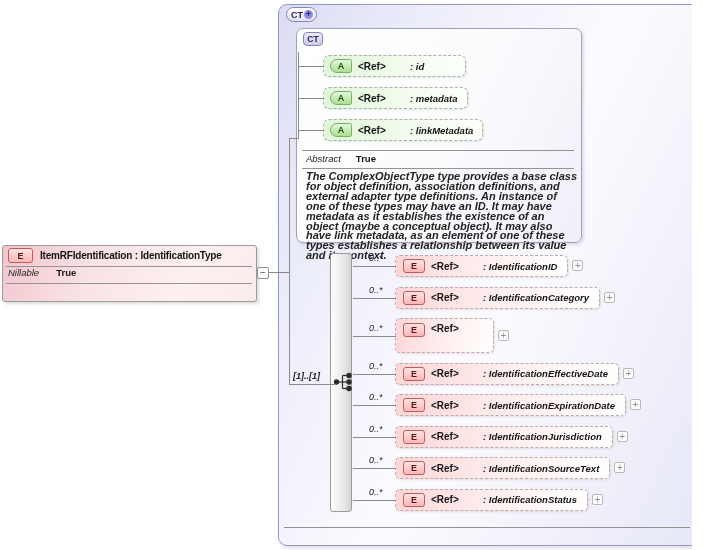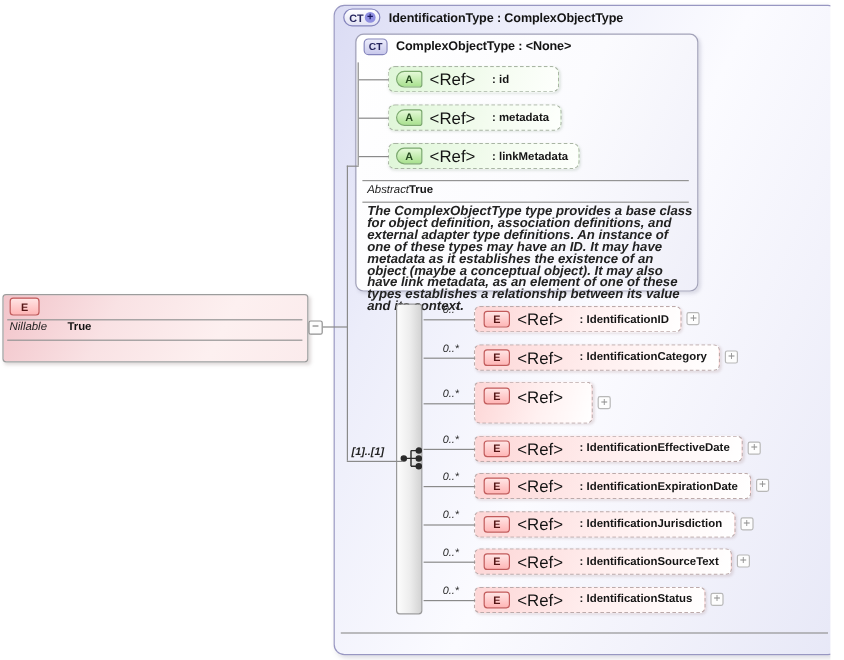--- a/index.html
+++ b/index.html
@@ -54,37 +54,37 @@
   .el-rows{position:absolute;left:395px;top:255px;display:flex;flex-direction:column;gap:9.5px;align-items:flex-start;}
   .el-row{position:relative;display:flex;align-items:center;min-height:22px;width:max-content;
     padding:0 10px 0 7px;border:1px dashed #bcaaaa;border-radius:5px;
     background:linear-gradient(105deg,#fdd6d6 0%,#fff0f0 55%,#ffffff 100%);
     box-shadow:1px 1px 2px rgba(150,110,110,.18);}
   .el-row .stub{position:absolute;left:-43px;top:50%;width:43px;height:0;border-top:1px solid #8a8a8a;}
   .el-row .card{position:absolute;left:-27px;top:50%;margin-top:-13px;font-size:9px;font-style:italic;color:#222;}
   .el-row .plusbox{position:absolute;right:-16px;top:50%;margin-top:-6px;width:11px;height:11px;
     border:1px solid #b8b8b8;border-radius:2px;background:#fdfdfd;color:#8f8f8f;
     font-size:10px;line-height:9px;text-align:center;cursor:pointer;}
-  .ref{display:inline-block;width:52px;font-size:14px;font-weight:normal;white-space:nowrap;color:#141414;}
-  .rname{font-size:9.5px;font-weight:bold;white-space:nowrap;color:#141414;}
+  .ref{display:inline-block;width:52px;font-size:10px;font-weight:bold;white-space:nowrap;color:#141414;}
+  .rname{font-size:9.5px;font-weight:bold;white-space:nowrap;color:#141414;font-style:italic;}
   .el-row:nth-child(3){min-height:35px;align-items:flex-start;padding-top:4px;}
   .el-row:nth-child(3) .rname{max-width:195px;white-space:normal;word-break:break-all;line-height:12px;}
   .el-row:nth-child(3) .e-icon{margin-top:0;}
 
   
   .seq-bar{position:absolute;left:330px;top:253px;width:22px;height:259px;border:1px solid #9a9a9a;border-radius:3px;
     background:linear-gradient(90deg,#fdfdfd 0%,#ececec 55%,#d3d3d3 100%);}
   .seq-icon{position:absolute;left:333px;top:372px;}
   .seq-label{position:absolute;left:293px;top:371px;font-size:9px;font-style:italic;font-weight:bold;color:#222;}
 
   
   .prop-row{position:absolute;display:flex;align-items:baseline;}
   .prop-label{font-size:9.5px;font-style:italic;color:#222;}
   .prop-value{font-size:9.5px;font-weight:bold;color:#141414;}
-  .abstract-row{left:306px;top:153px;}
+  .abstract-row{left:306px;top:153px;gap:15px;}
   .nillable-row{left:8px;top:267px;gap:17px;}
   .desc{font-size:11px;font-style:italic;color:#222;line-height:9.9px;font-weight:bold;}
   .inner-desc{position:absolute;left:306px;top:172px;width:272px;white-space:pre-wrap;}
   .left-desc{position:absolute;left:8px;top:287px;width:244px;}
   .footer-text{position:absolute;left:284px;top:530px;width:410px;font-size:9.5px;font-style:italic;color:#222;}
 
   
   .hline{position:absolute;height:0;border-top:1px solid #8a8a8a;}
   .vline{position:absolute;width:0;border-left:1px solid #8a8a8a;}
   .sep{position:absolute;height:0;border-top:1px solid #949494;}
@@ -97,26 +97,24 @@
 <div id="stage">
 
   <div class="big-panel"></div>
   <div class="inner-panel"></div>
 
   <div class="big-header">
     <span class="ct-plus">
         <span>CT</span>
         <span class="badge">+</span>
       </span>
-    <span class="title">IdentificationType : ComplexObjectType</span>
   </div>
 
   <div class="inner-header">
     <span class="ct-icon">CT</span>
-    <span class="title">ComplexObjectType : &lt;None&gt;</span>
   </div>
 
   <div class="attr-rows" id="attr-rows">
     <div class="attr-row">
       <span class="stub"></span>
       <span class="a-icon">A</span>
       <span class="ref">&lt;Ref&gt;</span>
       <span class="rname">: id</span>
     </div>
 
@@ -231,20 +229,21 @@
       <span class="rname">: IdentificationStatus</span>
       <span class="plusbox">+</span>
     </div>
   </div>
 
   <div class="sep" style="left:284px;top:527px;width:406px;"></div>
 
   <div class="left-box"></div>
   <div class="left-header">
     <span class="e-icon">E</span>
+    <span class="title">ItemRFIdentification : IdentificationType</span>
   </div>
   <div class="sep" style="left:6px;top:266px;width:246px;"></div>
   <div class="prop-row nillable-row">
     <span class="prop-label">Nillable</span>
     <span class="prop-value">True</span>
   </div>
   <div class="sep" style="left:6px;top:283px;width:246px;"></div>
 
   <div class="minus-box">−</div>
   <div class="hline" style="left:269px;top:272px;width:21px;"></div>

